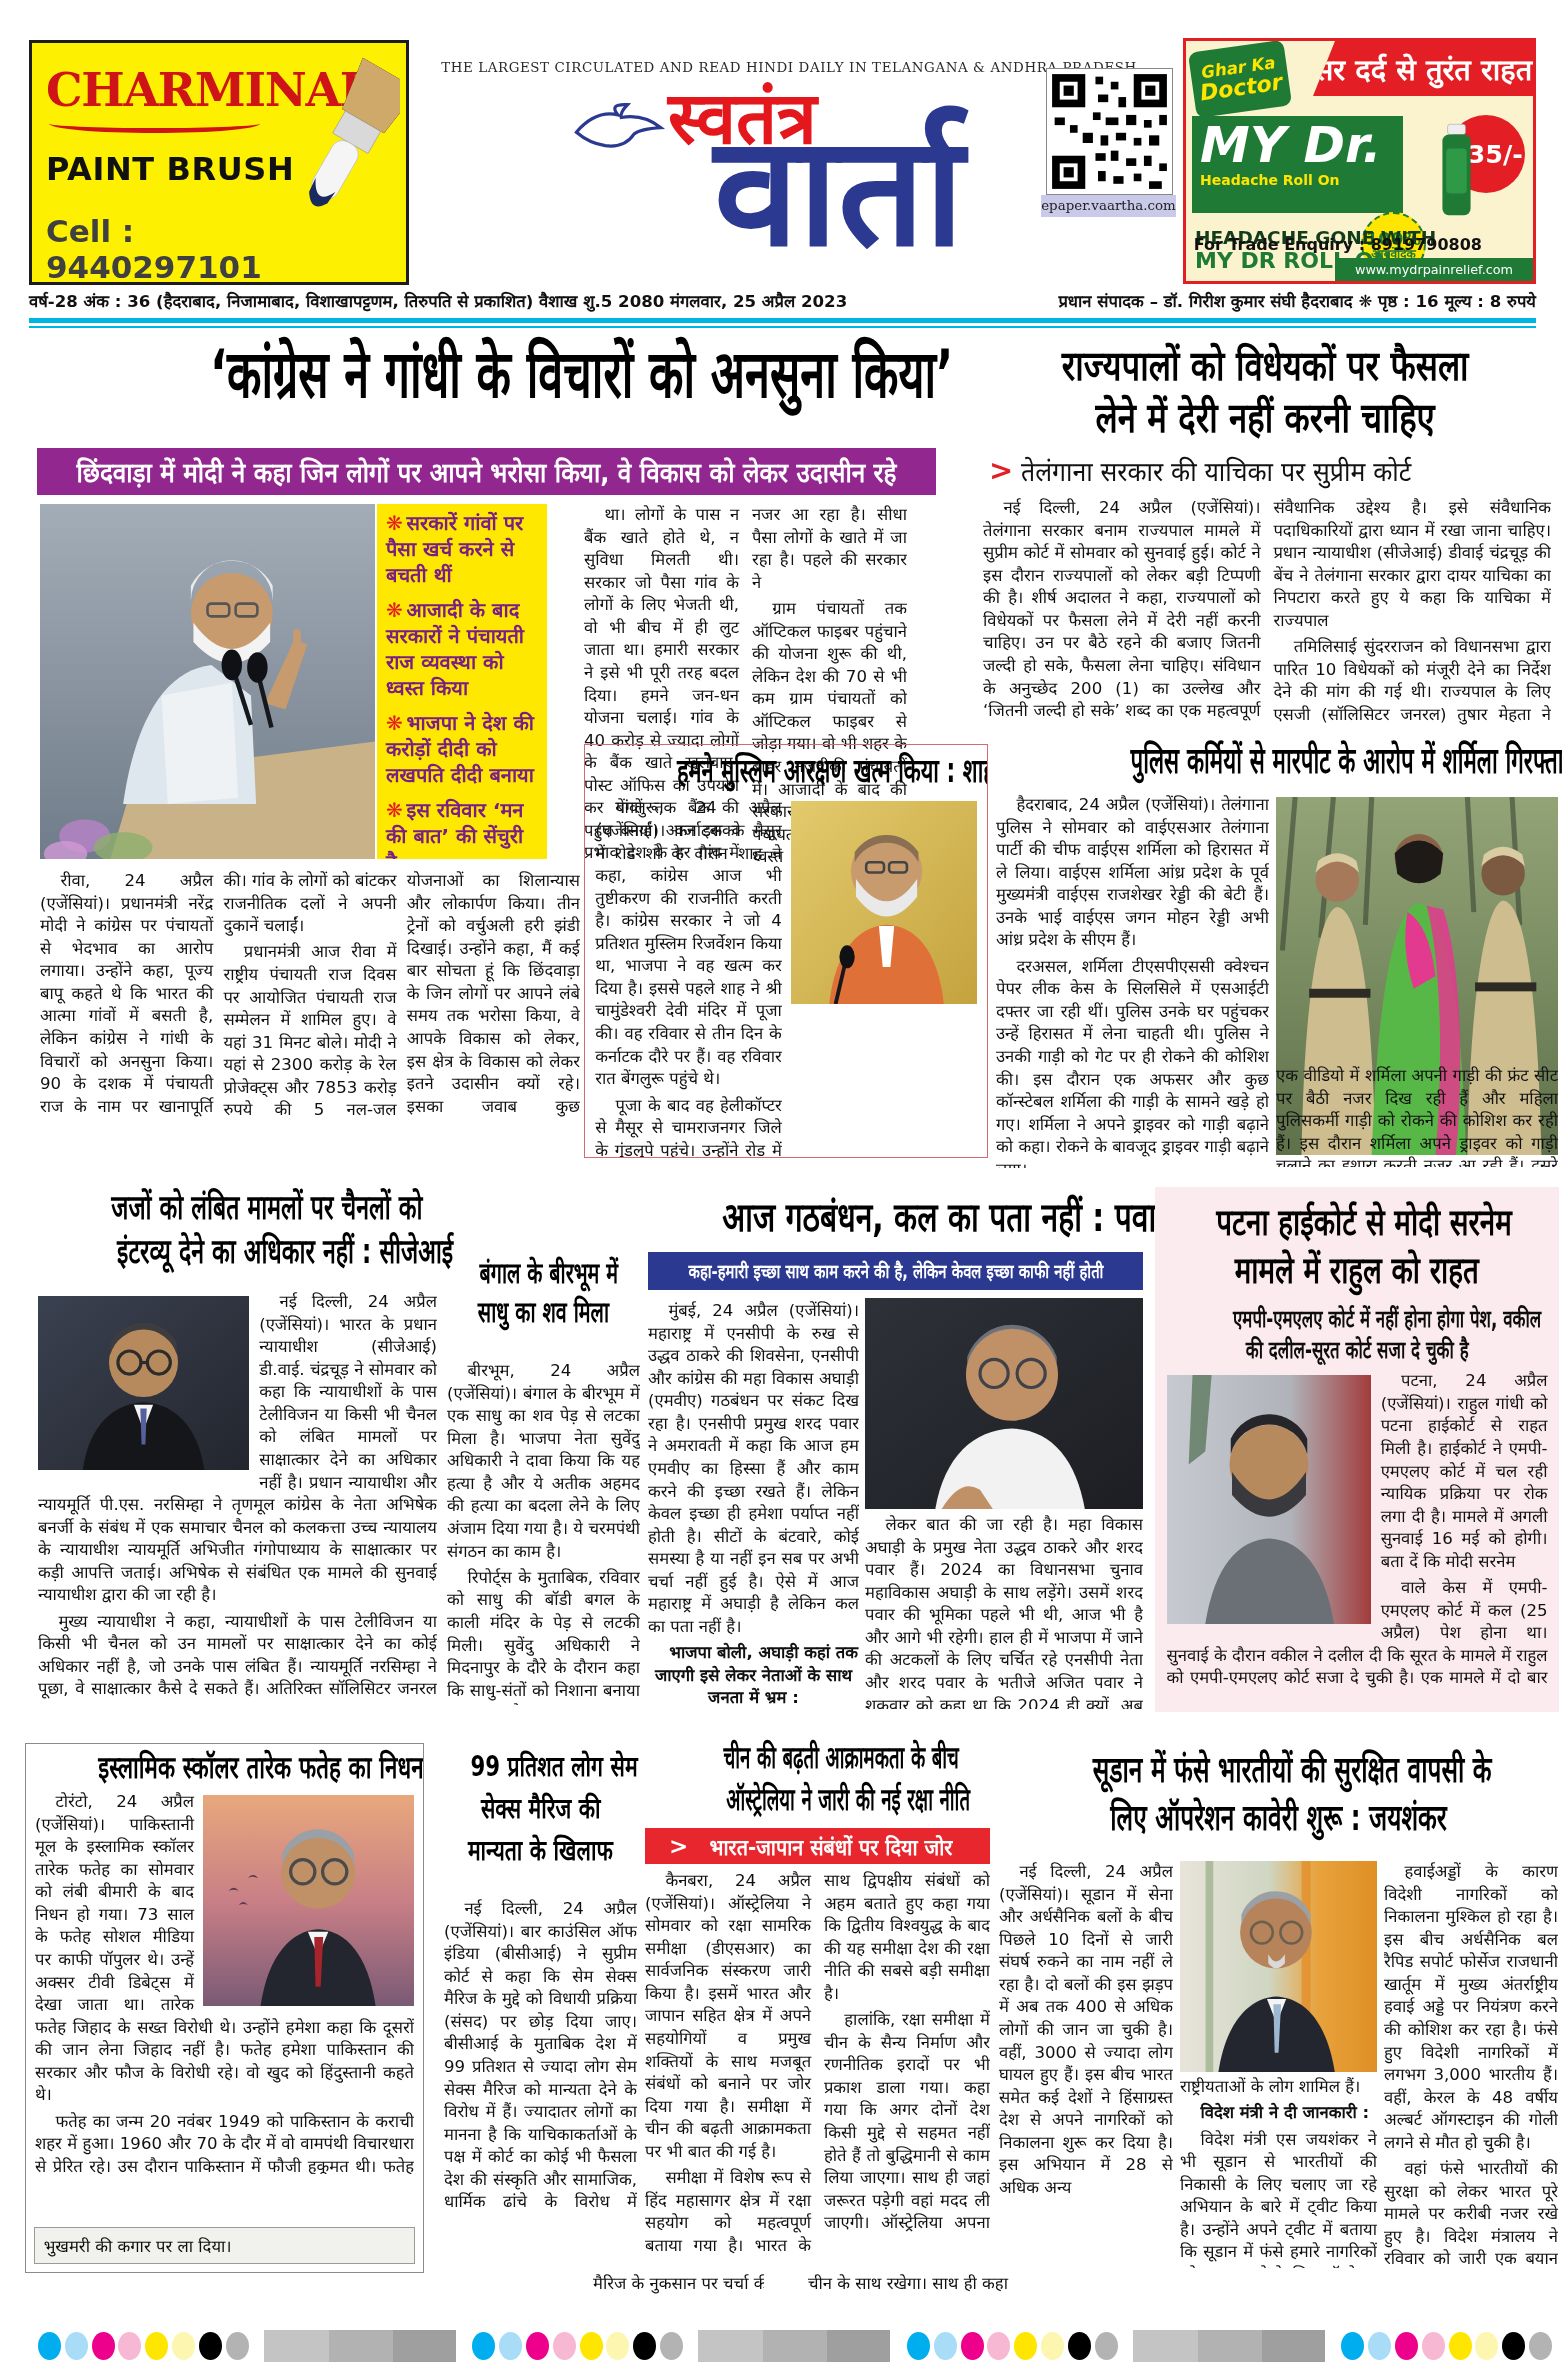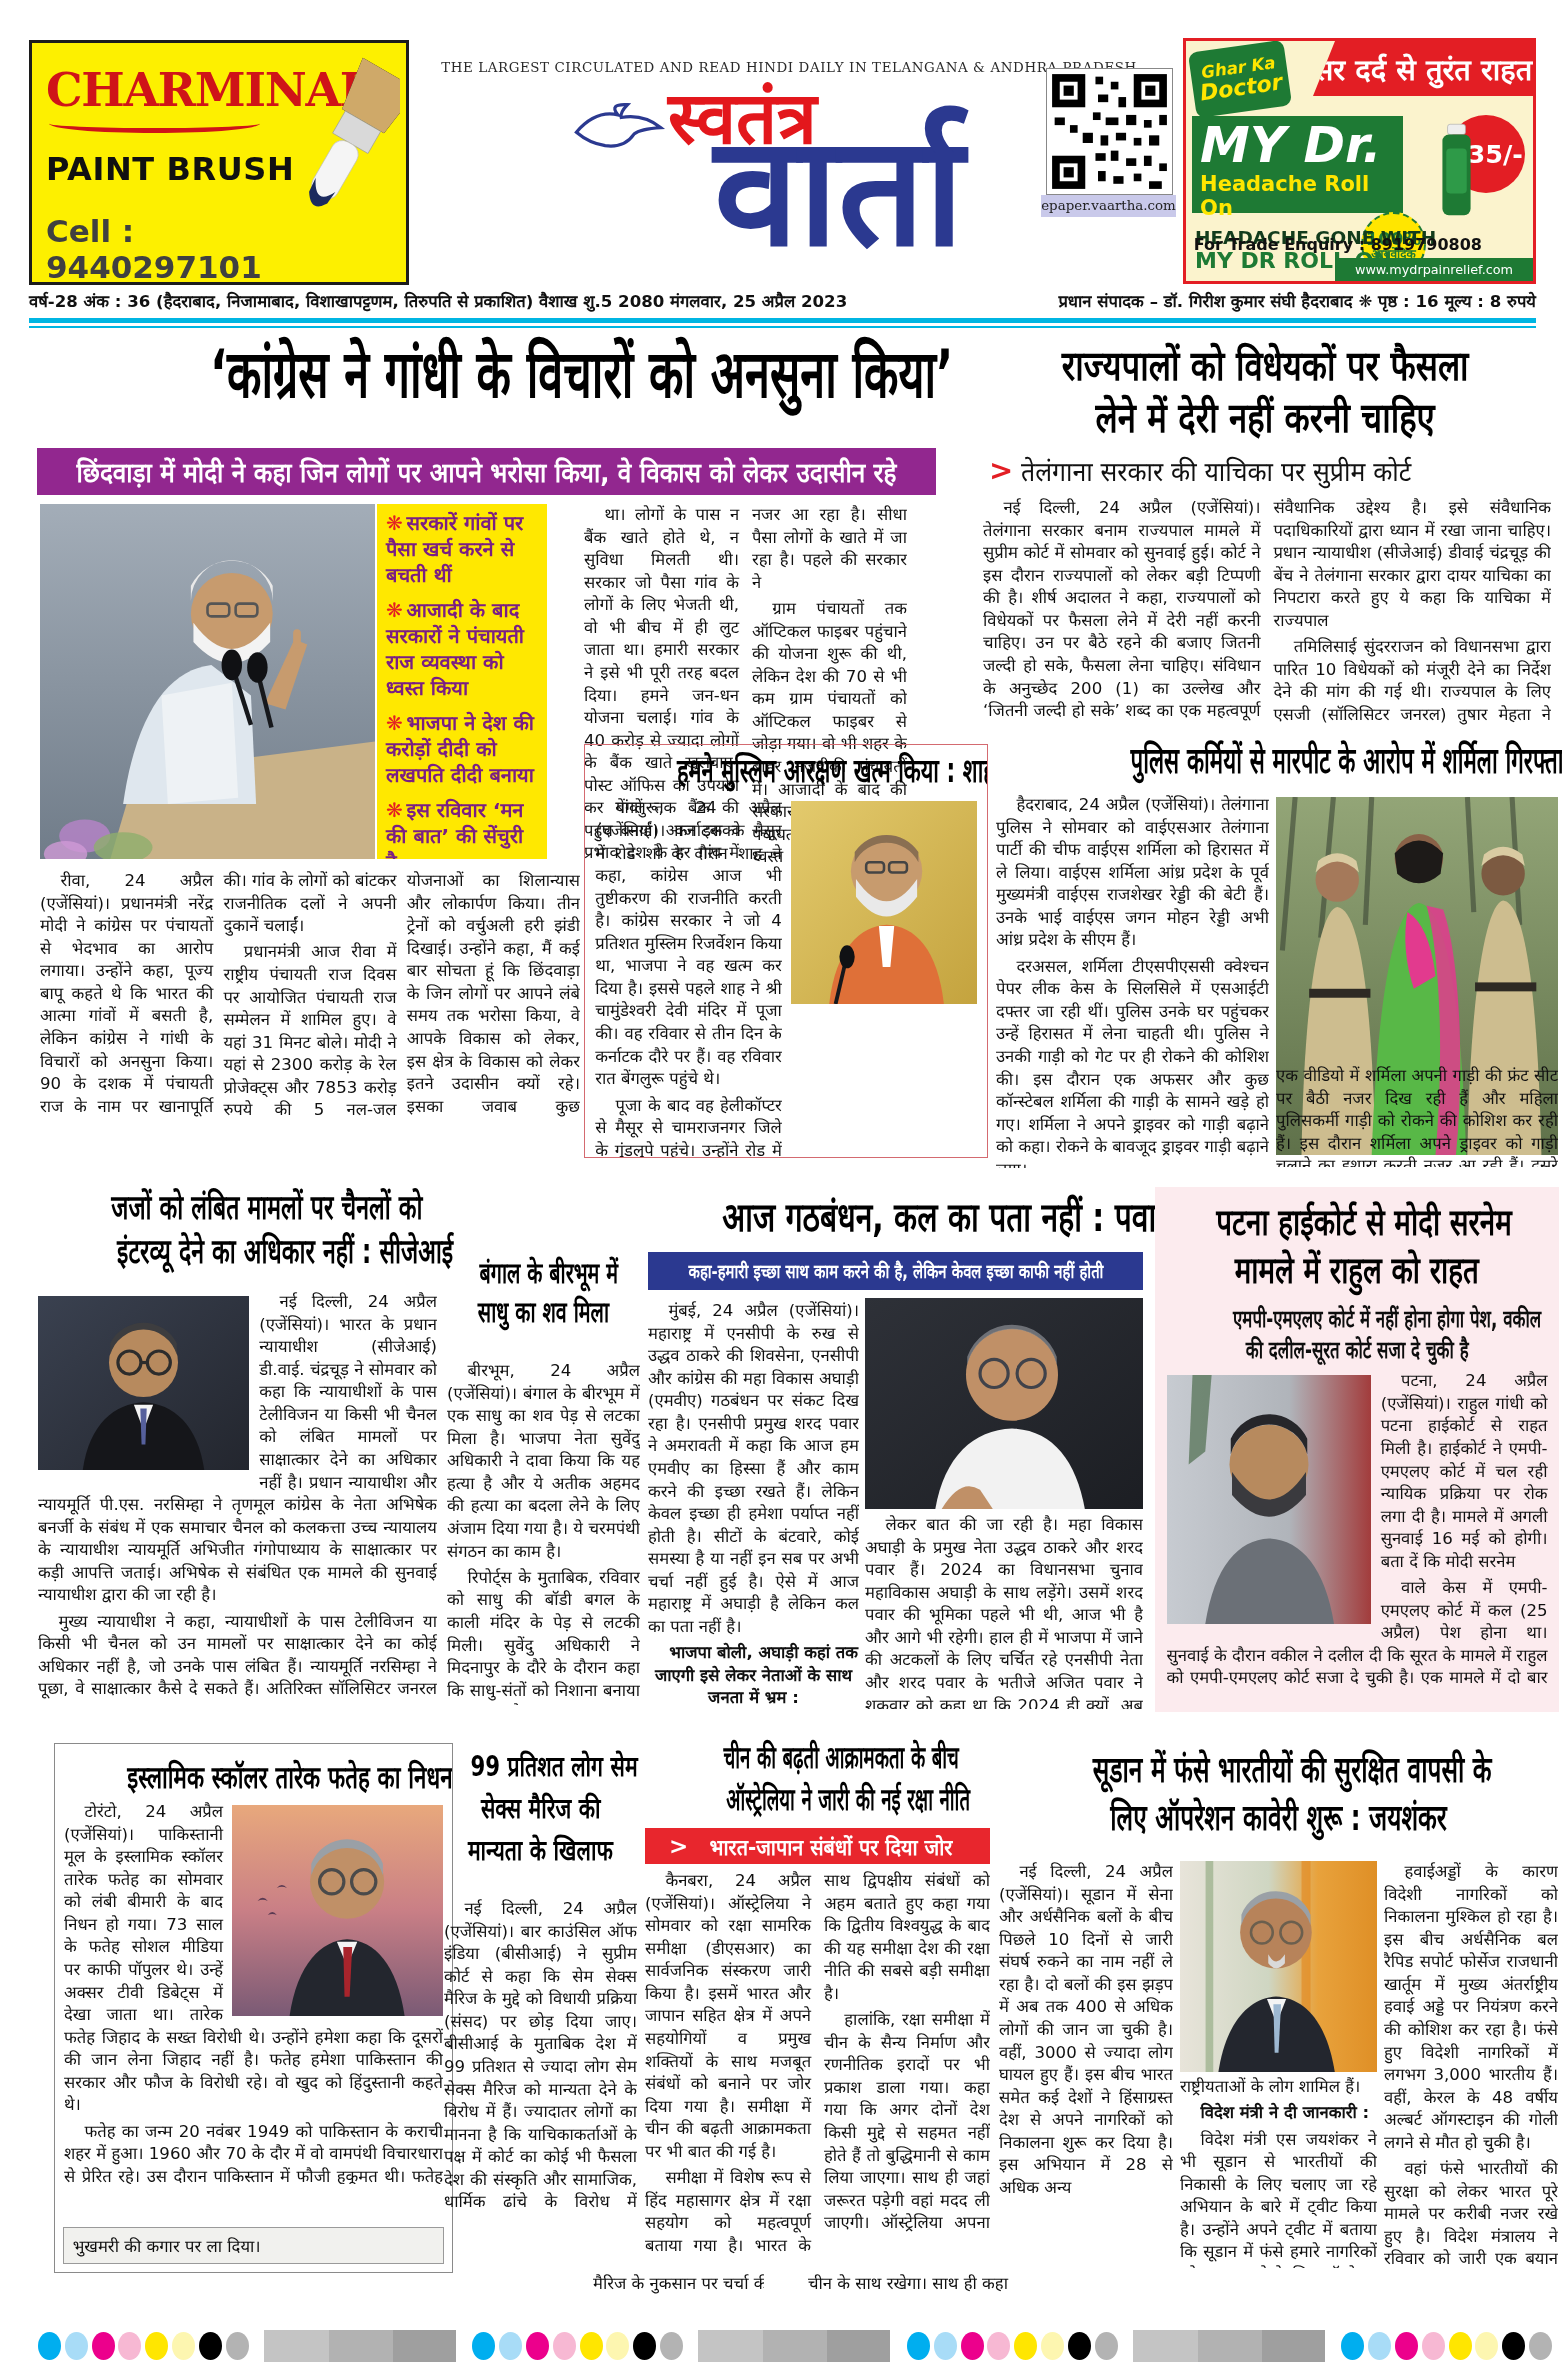--- a/index.html
+++ b/index.html
@@ -26,21 +26,21 @@
   .mydr{left:1183px;top:38px;width:353px;height:246px;border:3.8px solid #e31e24;box-sizing:border-box;background:#fbf3cd;overflow:hidden}
   .mydr-banner{position:absolute;right:0;top:0;width:220px;height:55px;background:#e31e24;color:#fff;
                font-size:29px;font-weight:bold;display:flex;align-items:center;justify-content:center;
                clip-path:polygon(10% 0,100% 0,100% 100%,0 100%)}
   .mydr-badge{position:absolute;left:6.4px;top:5.1px;width:96px;height:66px;background:#1e7a34;border-radius:9px;
               transform:rotate(-8deg);color:#ffe600;display:flex;flex-direction:column;align-items:center;justify-content:center;
               font-style:italic;font-weight:bold;line-height:1.05}
   .mydr-badge .b1{font-size:16.6px}.mydr-badge .b2{font-size:22px}
   .mydr-green{position:absolute;left:6.4px;top:75px;width:211px;height:97px;background:#1e7a34;padding:3.8px 7.7px;box-sizing:border-box}
   .mydr-brand{color:#fff;font-size:50px;font-weight:bold;font-style:italic;line-height:1}
-  .mydr-sub{color:#ffe600;font-size:21px;font-weight:bold;margin-top:2.6px}
+  .mydr-sub{color:#ffe600;font-size:14px;font-weight:bold;margin-top:2.6px}
   .mydr-price{position:absolute;right:7.7px;top:74px;width:78px;height:78px;border-radius:50%;background:#e31e24;color:#fff;
               display:flex;align-items:center;justify-content:center;font-size:25.5px;font-weight:bold}
   .mydr-tags{position:absolute;left:9px;top:186px;line-height:1.15}
   .mydr-tag1{color:#123c1c;font-size:18.5px;font-weight:bold}
   .mydr-tag2{color:#1e7a34;font-size:22px;font-weight:bold}
   .mydr-natural{position:absolute;right:107px;top:171px;width:65px;height:65px;border-radius:50%;background:#ffe600;
                 border:2.6px dashed #1e7a34;box-sizing:border-box;display:flex;flex-direction:column;align-items:center;justify-content:center;
                 color:#1e7a34;font-weight:bold;line-height:1}
   .mydr-natural .n1{font-size:18px}.mydr-natural .n2{font-size:12px}
   .mydr-tube{position:absolute;right:56px;top:82px}
@@ -104,21 +104,21 @@
   .paw-photo{width:278px;height:211px;margin-bottom:5.1px}
   .paw-sub{font-weight:bold;text-indent:0;text-align:center}
   
   .rah-panel{left:1155px;top:1187px;width:404px;height:525px;background:#fcebee;padding:11.5px 11.5px;box-sizing:border-box;overflow:hidden}
   .rah-hl{font-size:37px;line-height:1.3;height:102px}
   .rah-hl span{transform:scaleX(.75)}
   .rah-sub{text-align:center;font-size:24px;font-weight:600;line-height:1.3;height:66px;margin-top:3.8px}
   .rah-sub span{display:inline-block;white-space:nowrap;transform:scaleX(.7)}
   .rah-photo{float:left;width:204px;height:249px;margin:5.1px 10.2px 3.8px 0}
   
-  .fat-box{left:54px;top:1743px;width:399px;height:530px;border:1.3px solid #8a8a8a;box-sizing:border-box;padding:15px 9px;overflow:hidden}
+  .fat-box{left:25px;top:1743px;width:399px;height:530px;border:1.3px solid #8a8a8a;box-sizing:border-box;padding:5px 9px;overflow:hidden}
   .fat-hl{font-size:31px;height:42px}
   .fat-hl span{transform:scaleX(.72)}
   .fat-photo{float:right;width:211px;height:211px;margin:3.8px 0 5.1px 9px}
   .fat-note{position:absolute;left:7.7px;right:7.7px;bottom:7.7px;background:#f1f1ee;border:1.3px solid #9a9a9a;
             padding:6.4px 9px;font-size:16.6px;text-align:left}
   
   .ss-hl{left:444px;top:1746px;width:193px;height:143px;font-size:28px;line-height:1.5}
   .ss-hl span{transform:scaleX(.76)}
   .ss-body{left:444px;top:1898px;width:193px;height:312px}
   

